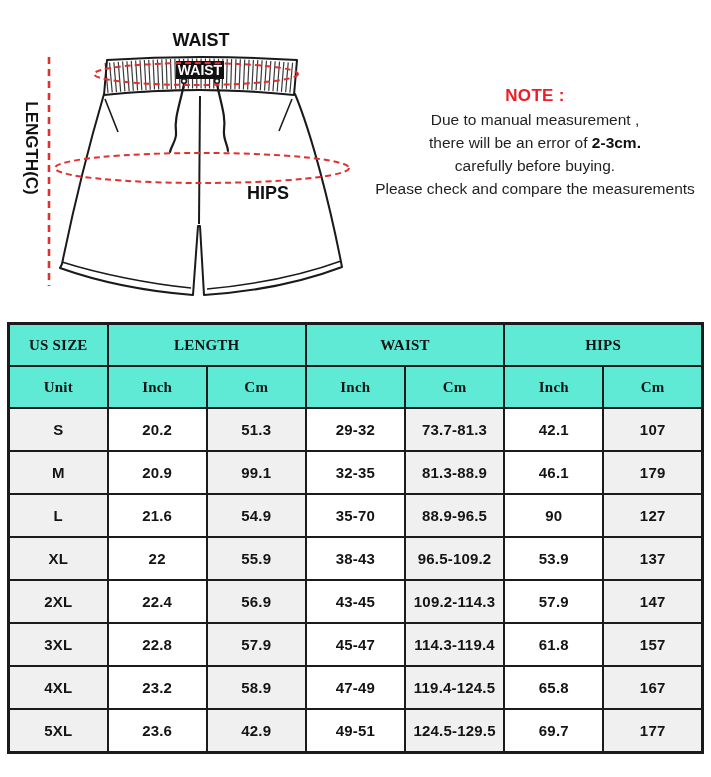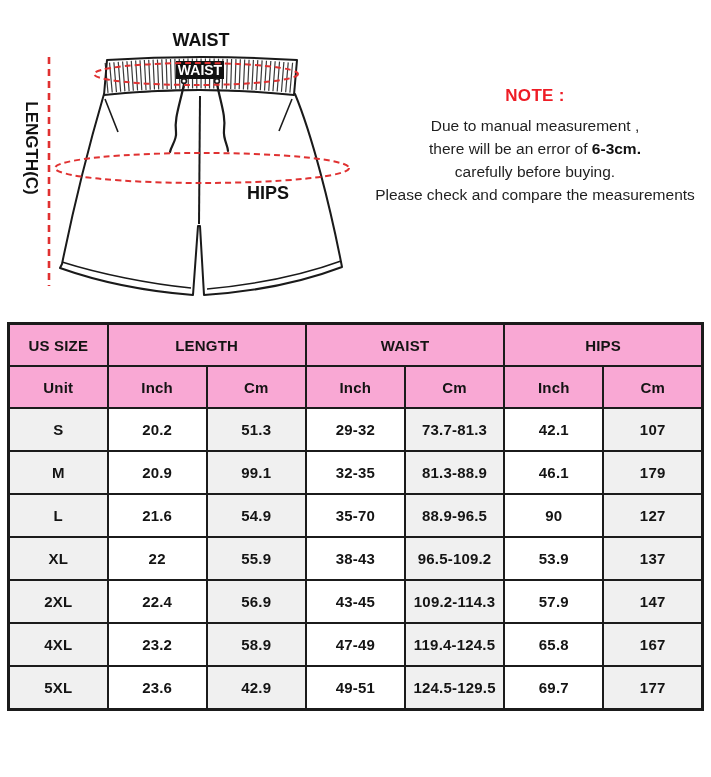--- a/index.html
+++ b/index.html
@@ -13,38 +13,38 @@
   
   .diagram{position:absolute;left:0;top:0;width:440px;height:330px;}
 
   
   .note{
     position:absolute;left:363px;top:84px;width:344px;
     text-align:center;font-size:15.5px;line-height:23px;color:#1f1f1f;
   }
   .note-title{
     font-size:17px;font-weight:bold;color:#ee1c25;
-    margin-bottom:7px;letter-spacing:.3px;
+    margin-bottom:1px;letter-spacing:.3px;
   }
   .note b{font-weight:bold;color:#111;}
 
   
   .size-table{
     position:absolute;left:7px;top:322px;width:697px;
     border-collapse:collapse;table-layout:fixed;
     border:3px solid #1b1b1b;
   }
   .size-table th,.size-table td{
     border:2px solid #1b1b1b;
     text-align:center;vertical-align:middle;
     font-size:15px;font-weight:bold;color:#141414;
     padding:0;letter-spacing:.2px;
     background:#ffffff;
   }
-  .size-table thead th{height:40px;background:#f9a8d4;}
+  .size-table thead th{height:40px;background:#5eead4;font-family:Liberation Serif, serif;}
   .size-table tbody td{height:41px;}
   .size-table td.g{background:#f0f0f0;}
 </style>
 </head>
 <body>
 
 <div class="stage">
 
   <svg class="diagram" viewBox="0 0 440 330">
 
@@ -77,21 +77,21 @@
     <ellipse cx="202" cy="168" rx="147" ry="15" fill="none" stroke="#e03131" stroke-width="2" stroke-dasharray="6,4"></ellipse>
 
     <text x="201" y="46" text-anchor="middle" font-size="18" font-weight="bold" fill="#111111" font-family="Liberation Sans, sans-serif">WAIST</text>
     <text x="268" y="199" text-anchor="middle" font-size="18" font-weight="bold" fill="#111111" font-family="Liberation Sans, sans-serif">HIPS</text>
     <text x="26" y="148" text-anchor="middle" font-size="17" font-weight="bold" fill="#111111" font-family="Liberation Sans, sans-serif" transform="rotate(90 26 148)">LENGTH(C)</text>
   </svg>
 
   <div class="note">
     <div class="note-title">NOTE :</div>
     <div>Due to manual measurement ,</div>
-    <div><span>there will be an error of </span><b>6-3cm.</b></div>
+    <div><span>there will be an error of </span><b>2-3cm.</b></div>
     <div>carefully before buying.</div>
     <div>Please check and compare the measurements</div>
   </div>
 
   <table class="size-table">
     <colgroup>
       <col style="width:14.28%">
         <col style="width:14.28%">
         <col style="width:14.28%">
       <col style="width:14.28%">
@@ -156,20 +156,29 @@
       <tr>
         <td class="g">2XL</td>
         <td>22.4</td>
         <td class="g">56.9</td>
         <td>43-45</td>
         <td class="g">109.2-114.3</td>
         <td>57.9</td>
         <td class="g">147</td>
       </tr>
       <tr>
+        <td class="g">3XL</td>
+        <td>22.8</td>
+        <td class="g">57.9</td>
+        <td>45-47</td>
+        <td class="g">114.3-119.4</td>
+        <td>61.8</td>
+        <td class="g">157</td>
+      </tr>
+      <tr>
         <td class="g">4XL</td>
         <td>23.2</td>
         <td class="g">58.9</td>
         <td>47-49</td>
         <td class="g">119.4-124.5</td>
         <td>65.8</td>
         <td class="g">167</td>
       </tr>
       <tr>
         <td class="g">5XL</td>

